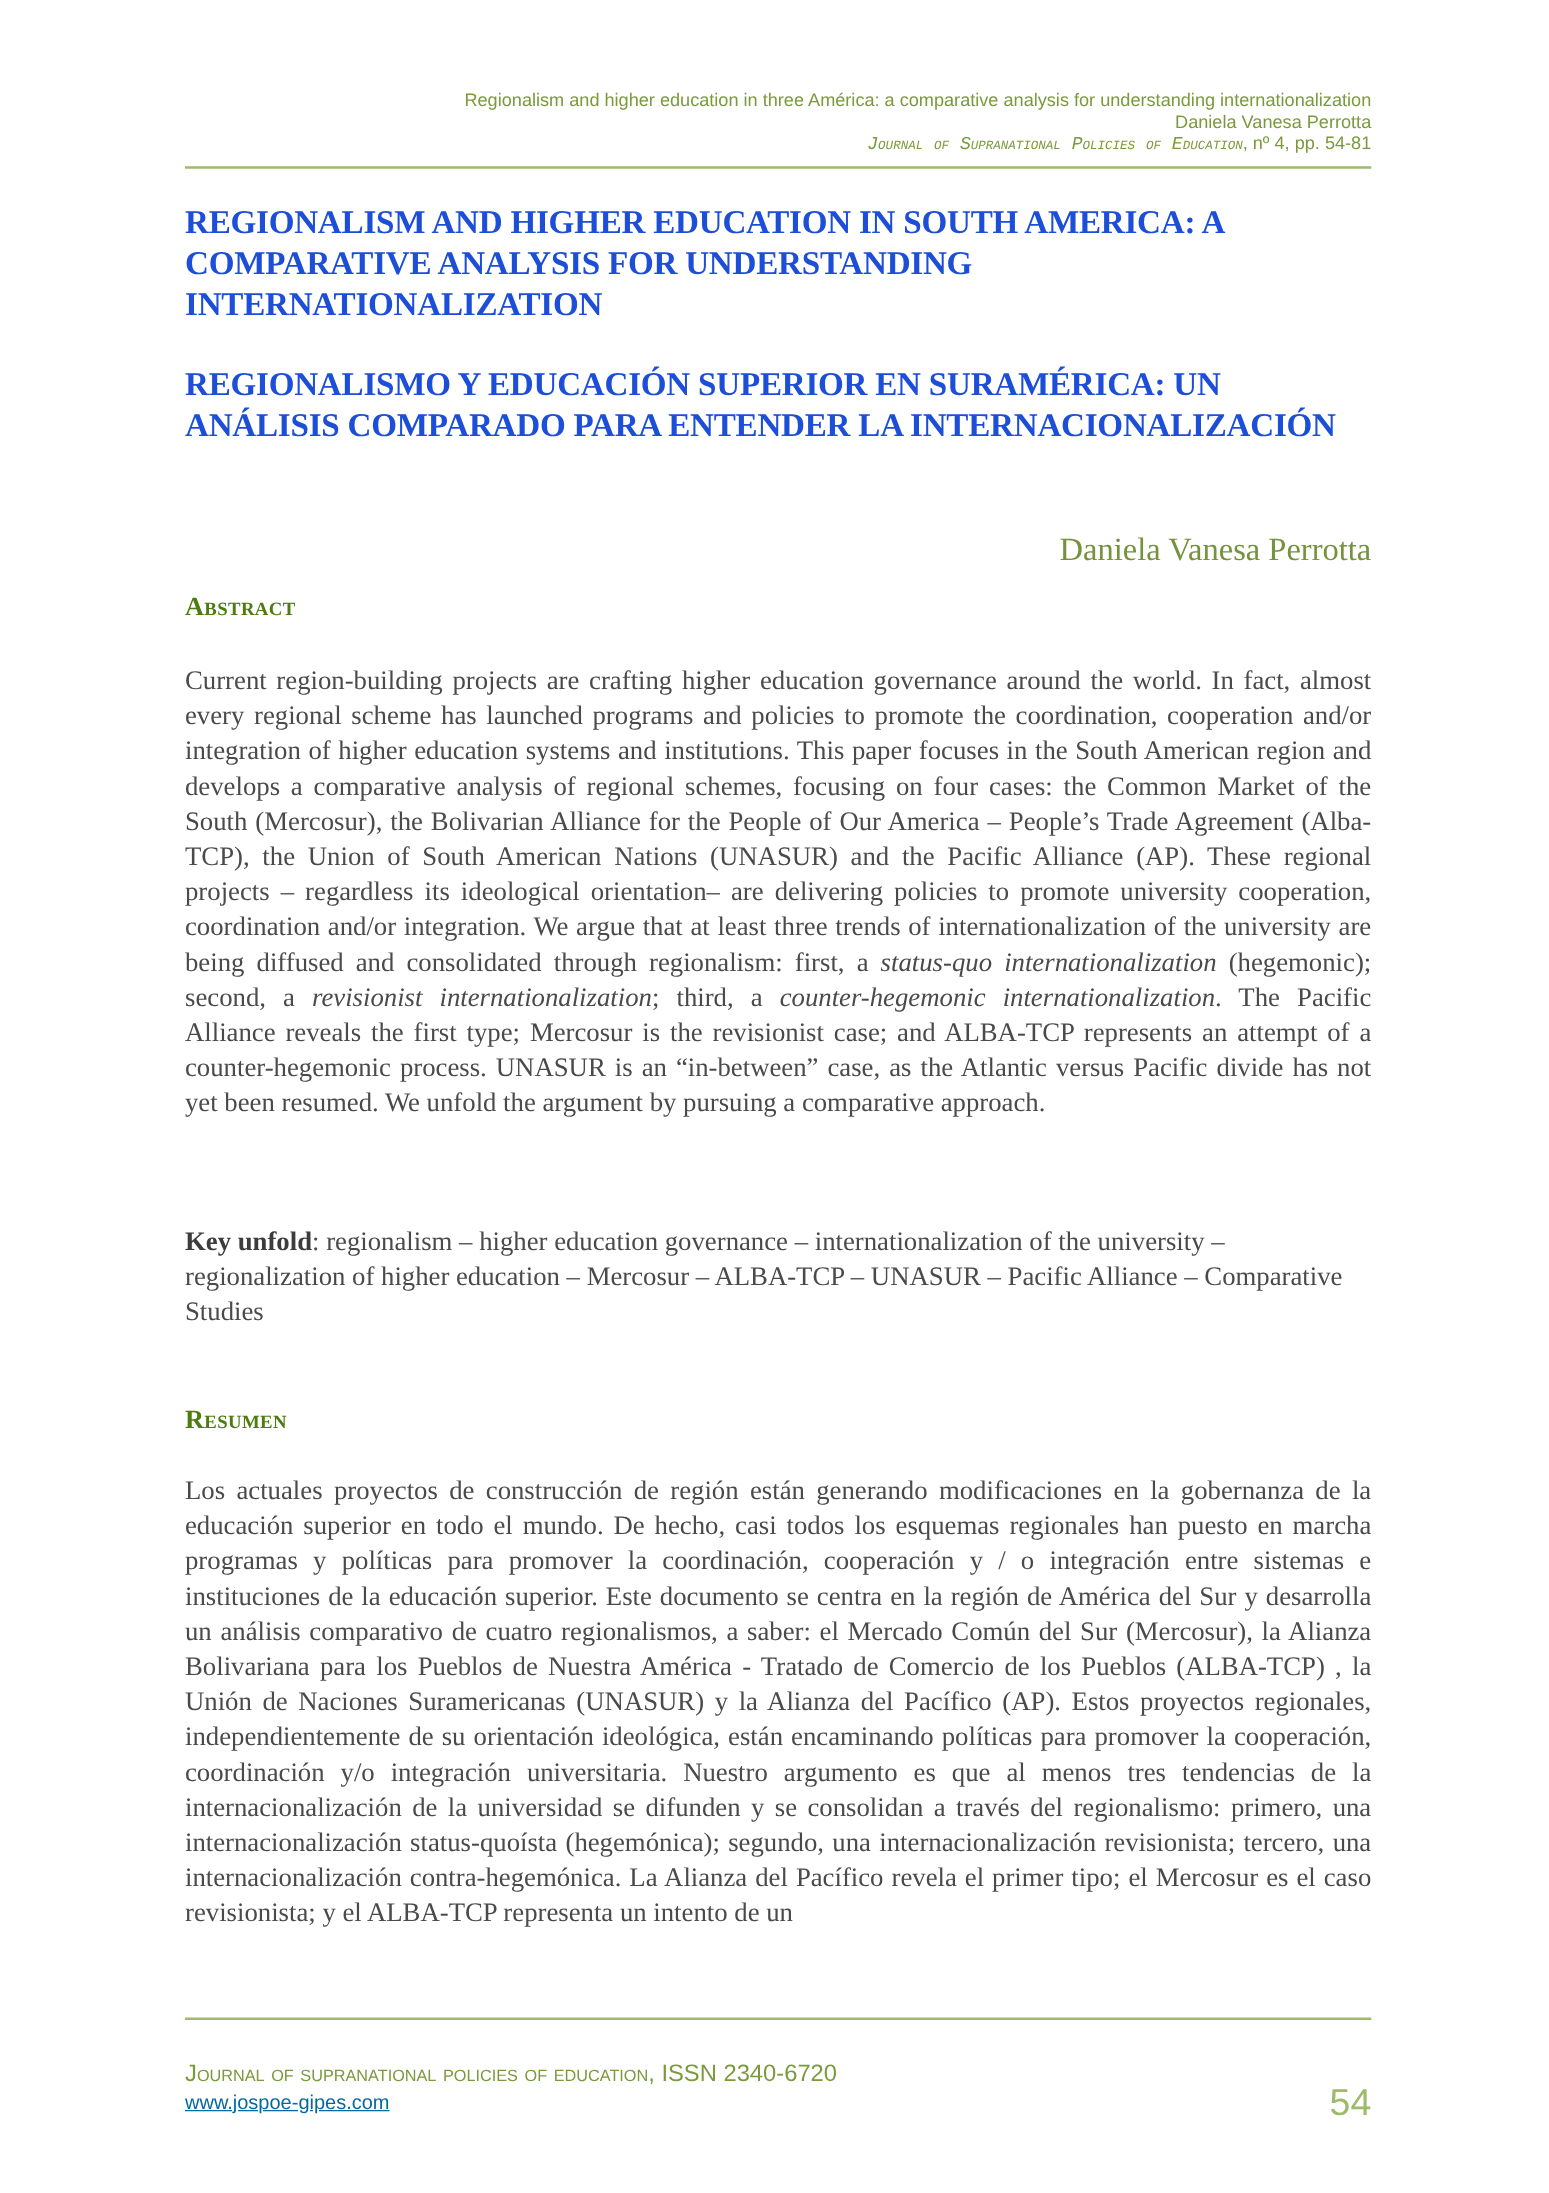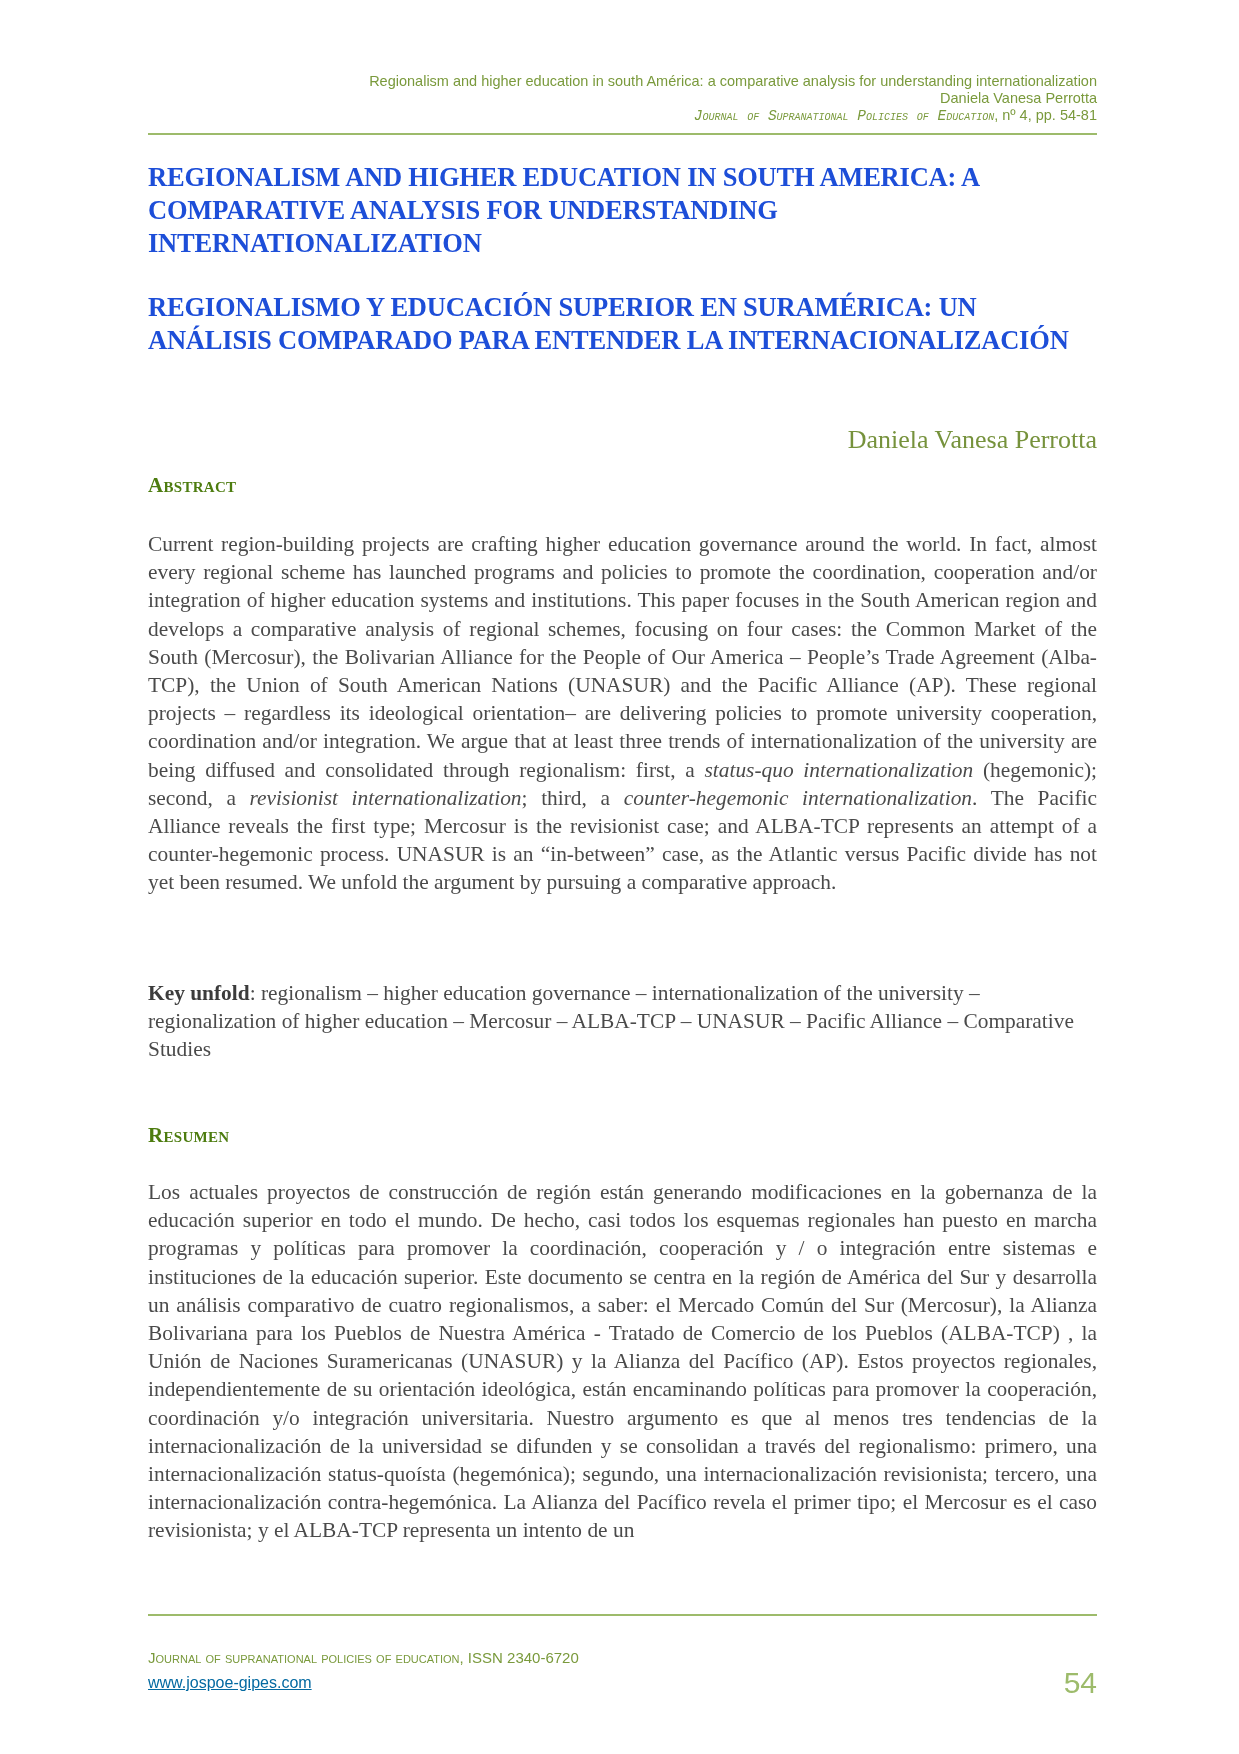--- a/index.html
+++ b/index.html
@@ -52,40 +52,40 @@
     .keywords { top: 979px; text-align: left; }
     .resumen-body { top: 1178px; height: 396px; overflow: hidden; }
     .keywords .kw-label { font-weight: bold; color: #3c3c3c; }
     .it { font-style: italic; }
 
     .rule-bottom { position: absolute; left: 148px; width: 949px; top: 1614px; height: 2px; background: #9dbb6b; }
 
     .footer-journal {
       position: absolute; left: 148px; top: 1649px;
       font-family: "Liberation Sans", sans-serif;
-      font-size: 15px; color: #7a9a3c; font-variant: small-caps;
+      font-size: 19px; color: #7a9a3c; font-variant: small-caps;
     }
     .footer-link {
       position: absolute; left: 148px; top: 1674px;
       font-family: "Liberation Sans", sans-serif;
       font-size: 16px; color: #0369a1; text-decoration: underline;
     }
     .page-number {
       position: absolute; right: 142px; top: 1666px;
       font-family: "Liberation Sans", sans-serif;
       font-size: 30px; color: #9dbb6b;
     }
   </style>
 </head>
 <body>
 
 <div class="page">
 
   <div class="running-head">
-    <div>Regionalism and higher education in south América: a comparative analysis for understanding internationalization</div>
+    <div>Regionalism and higher education in three América: a comparative analysis for understanding internationalization</div>
     <div>Daniela Vanesa Perrotta</div>
     <div><span class="sc">Journal of Supranational Policies of Education</span><span>, nº 4, pp. 54-81</span></div>
   </div>
   <div class="rule-top"></div>
 
   <div class="title title-en">REGIONALISM AND HIGHER EDUCATION IN SOUTH AMERICA: A COMPARATIVE ANALYSIS FOR UNDERSTANDING INTERNATIONALIZATION</div>
   <div class="title title-es">REGIONALISMO Y EDUCACIÓN SUPERIOR EN SURAMÉRICA: UN ANÁLISIS COMPARADO PARA ENTENDER LA INTERNACIONALIZACIÓN</div>
 
   <div class="author">Daniela Vanesa Perrotta</div>
 

